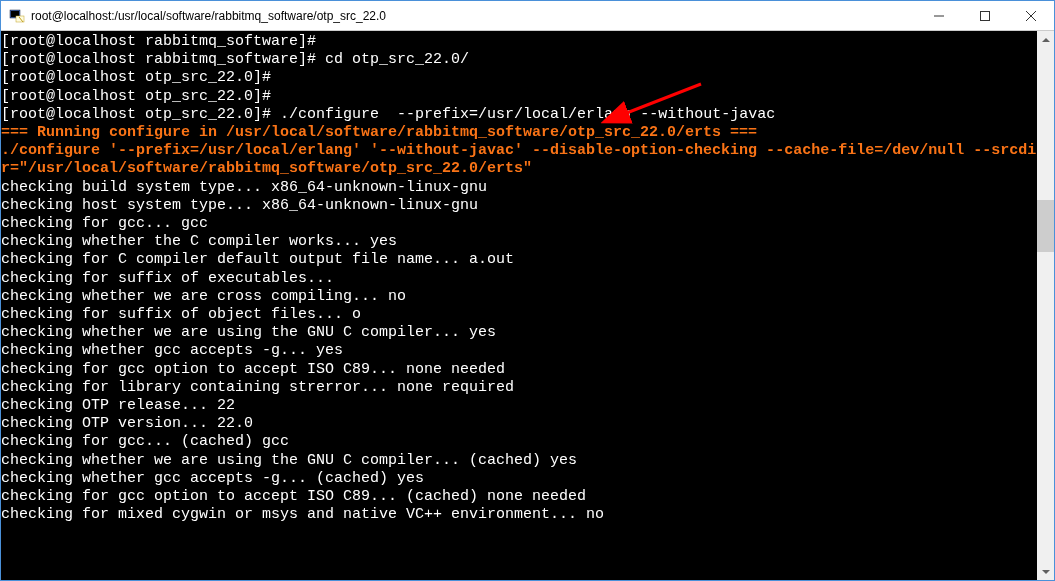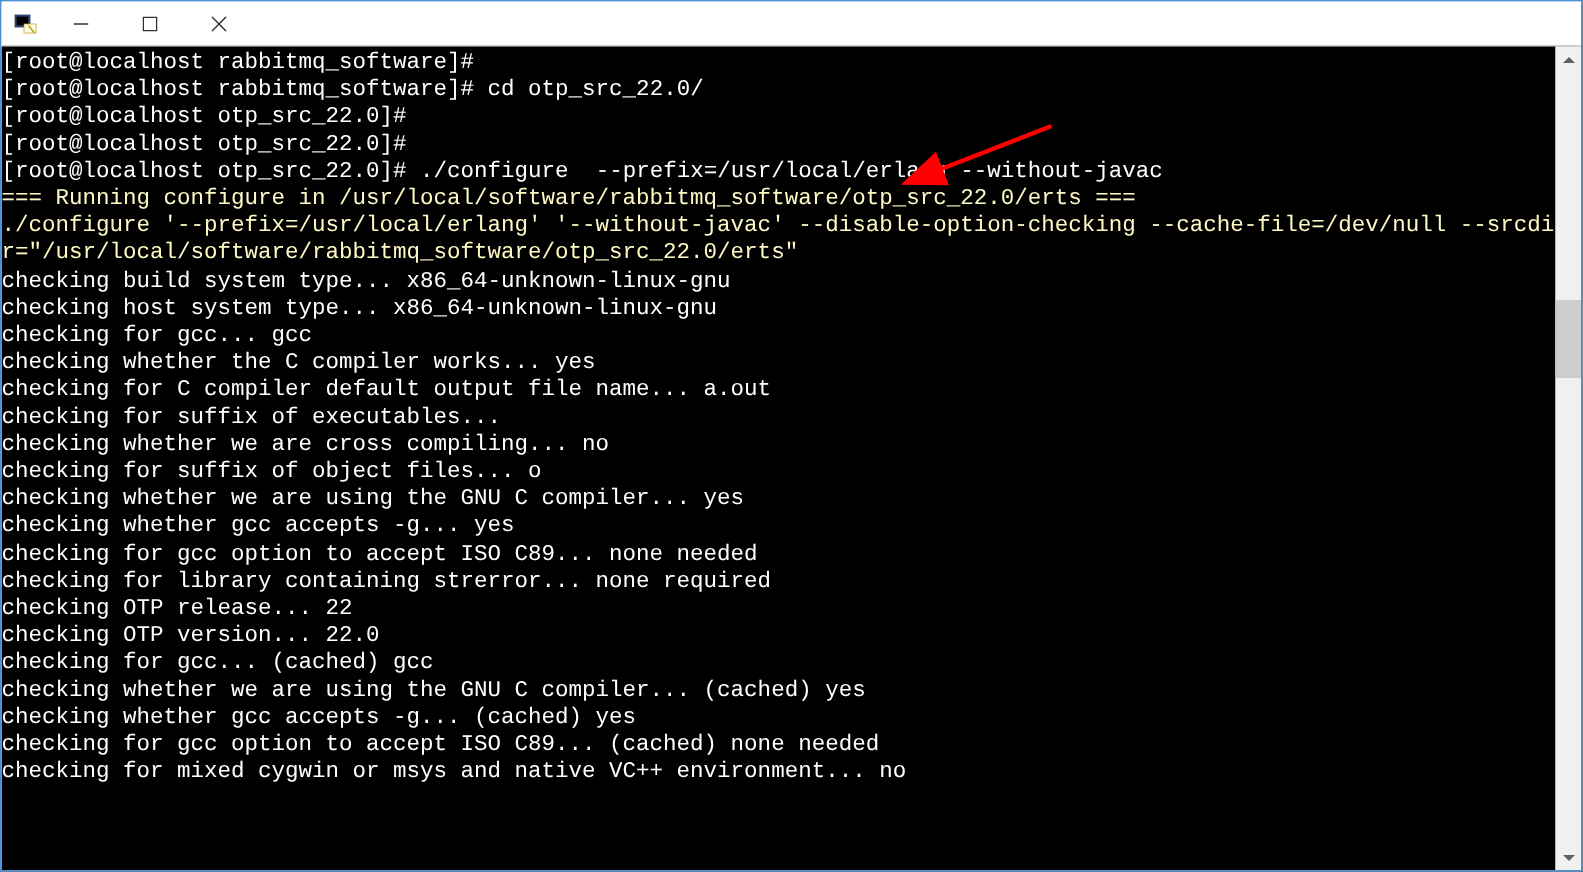--- a/index.html
+++ b/index.html
@@ -56,21 +56,21 @@
     width: 100%;
     height: calc(100% - 30px);
     padding: 2px 0;
     font-size: 15px;
     line-height: 18.2px;
     white-space: pre;
     position: relative;
     overflow: hidden;
   }
   .line { white-space: pre; }
-  .green { color: #fef9c3; }
+  .green { color: #f97316; font-weight: bold; }
   .scrollbar {
     position: absolute;
     right: 0;
     top: 30px;
     bottom: 0;
     width: 17px;
     background: #f0f0f0;
   }
   .scroll-btn {
     height: 17px;
@@ -110,20 +110,21 @@
 
 <div class="titlebar">
   <span class="titlebar-icon">
     <svg width="16" height="16" viewBox="0 0 16 16">
       <rect x="1" y="2" width="10" height="8" fill="#3b5998" stroke="#1a2a4a" stroke-width="0.5"></rect>
       <rect x="2" y="3" width="8" height="6" fill="#000"></rect>
       <rect x="7" y="8" width="8" height="6" fill="#fffce0" stroke="#c0a020" stroke-width="0.5"></rect>
       <line x1="10" y1="9" x2="14" y2="14" stroke="#c0a020" stroke-width="1"></line>
     </svg>
   </span>
+  <span class="titlebar-title">root@localhost:/usr/local/software/rabbitmq_software/otp_src_22.0</span>
   <div class="titlebar-controls">
     <div class="titlebar-btn">
       <svg width="10" height="10">
           <line x1="0" y1="5" x2="10" y2="5" stroke="#333" stroke-width="1"></line>
         </svg>
     </div>
     <div class="titlebar-btn">
       <svg width="10" height="10">
           <rect x="0.5" y="0.5" width="9" height="9" fill="none" stroke="#333" stroke-width="1"></rect>
         </svg>

